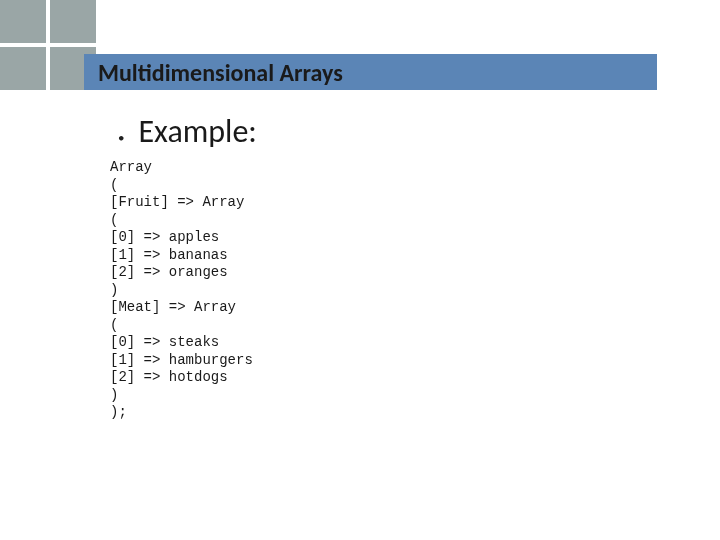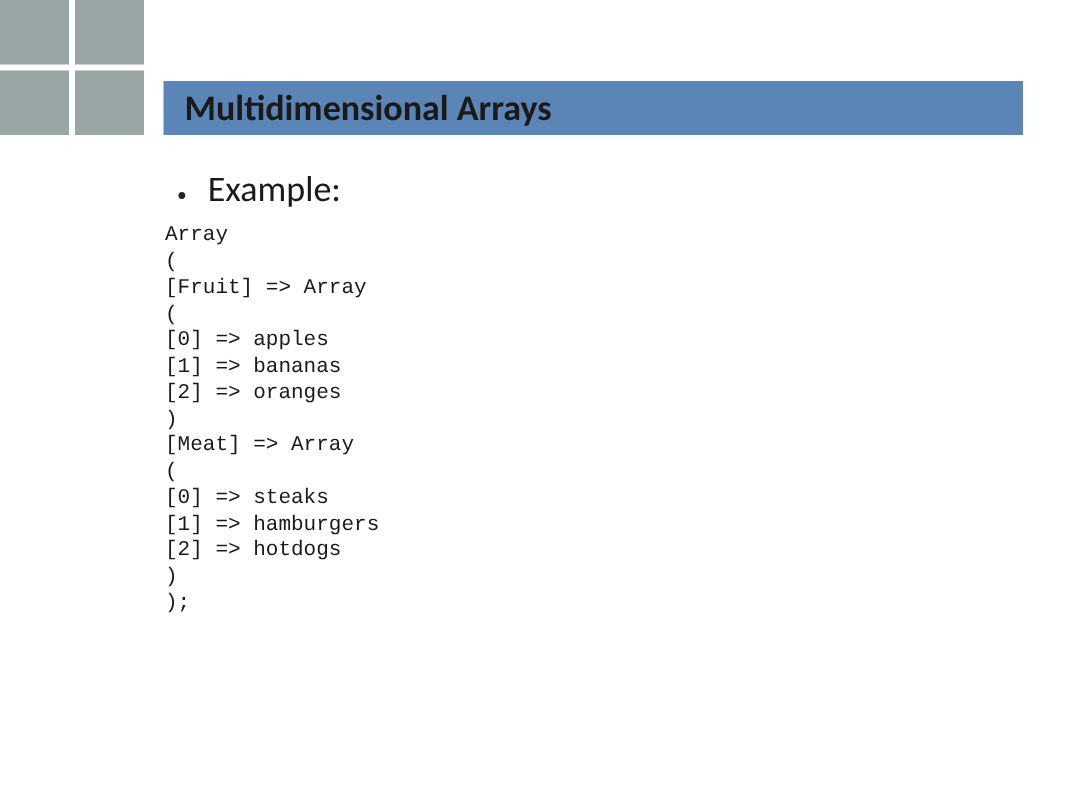--- a/index.html
+++ b/index.html
@@ -20,21 +20,21 @@
     display: grid;
     grid-template-columns: 1fr 1fr;
     grid-template-rows: 1fr 1fr;
     gap: 4px;
   }
   .sidebar .cell {
     background: #9aa6a6;
   }
   .title-bar {
     position: absolute;
-    left: 109px;
+    left: 84px;
     top: 54px;
     width: 573px;
     height: 36px;
     background: #5b85b6;
     display: flex;
     align-items: center;
     padding-left: 14px;
   }
   .title-text {
     font-size: 24px;
@@ -53,21 +53,21 @@
     margin-bottom: 8px;
     margin-left: 8px;
   }
   .bullet {
     font-size: 13px;
     color: #222;
     margin-right: 14px;
     margin-top: 6px;
   }
   .bullet-text {
-    font-size: 24px;
+    font-size: 32px;
     color: #1a1a1a;
     font-family: Calibri, "Segoe UI", Arial, sans-serif;
   }
   .code {
     margin-top: 4px;
     font-family: "Courier New", Courier, monospace;
     font-size: 14px;
     line-height: 1.25;
     color: #1a1a1a;
     white-space: pre;

